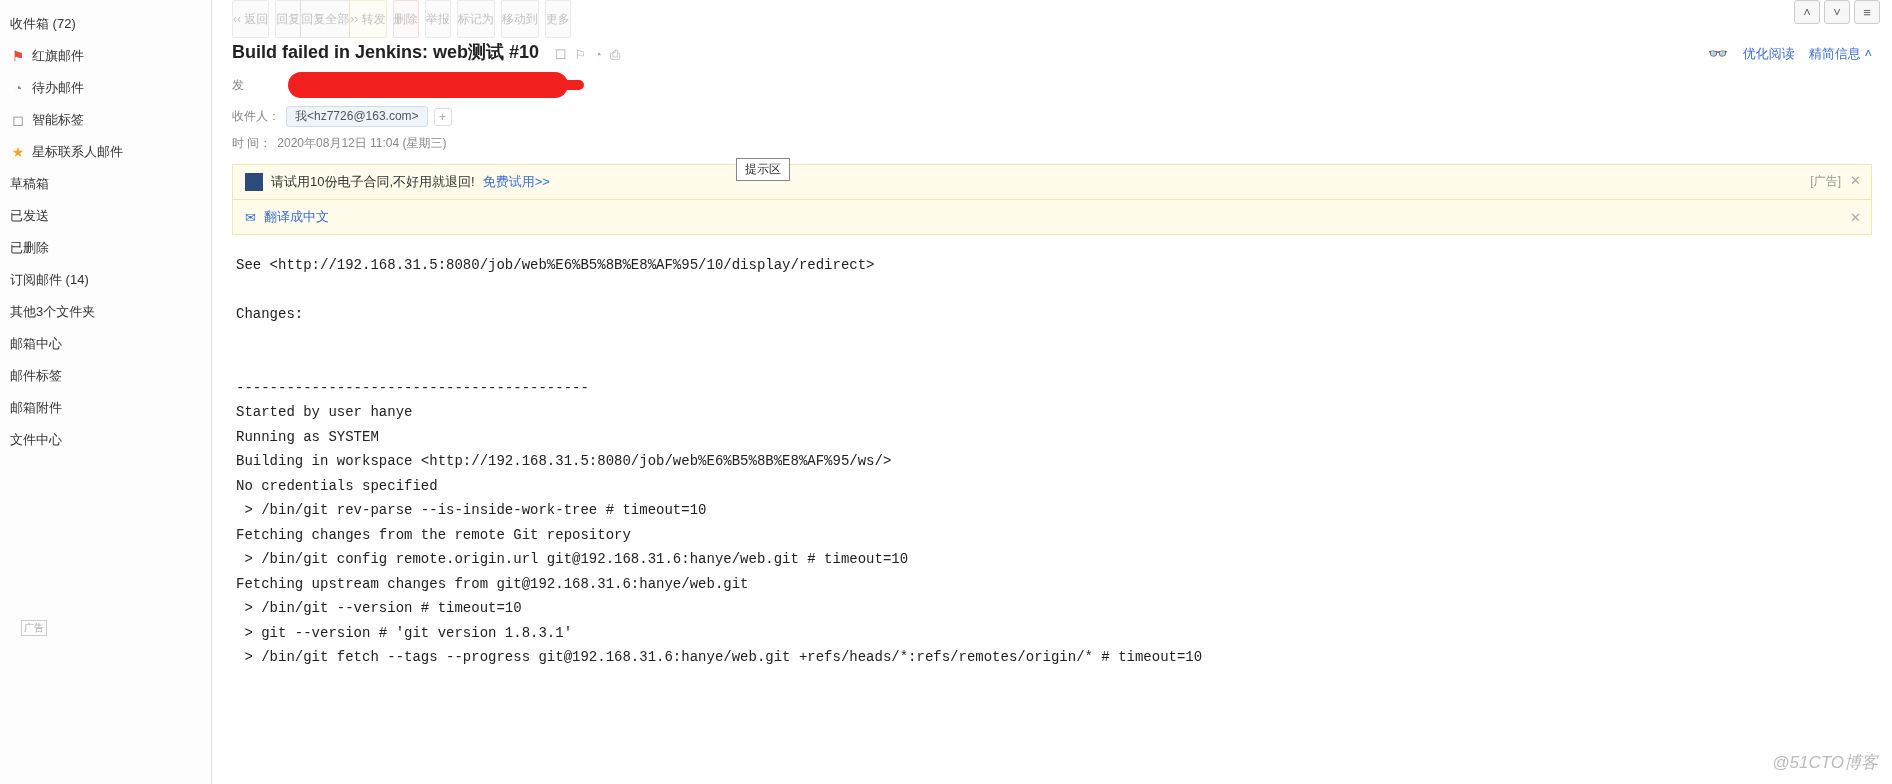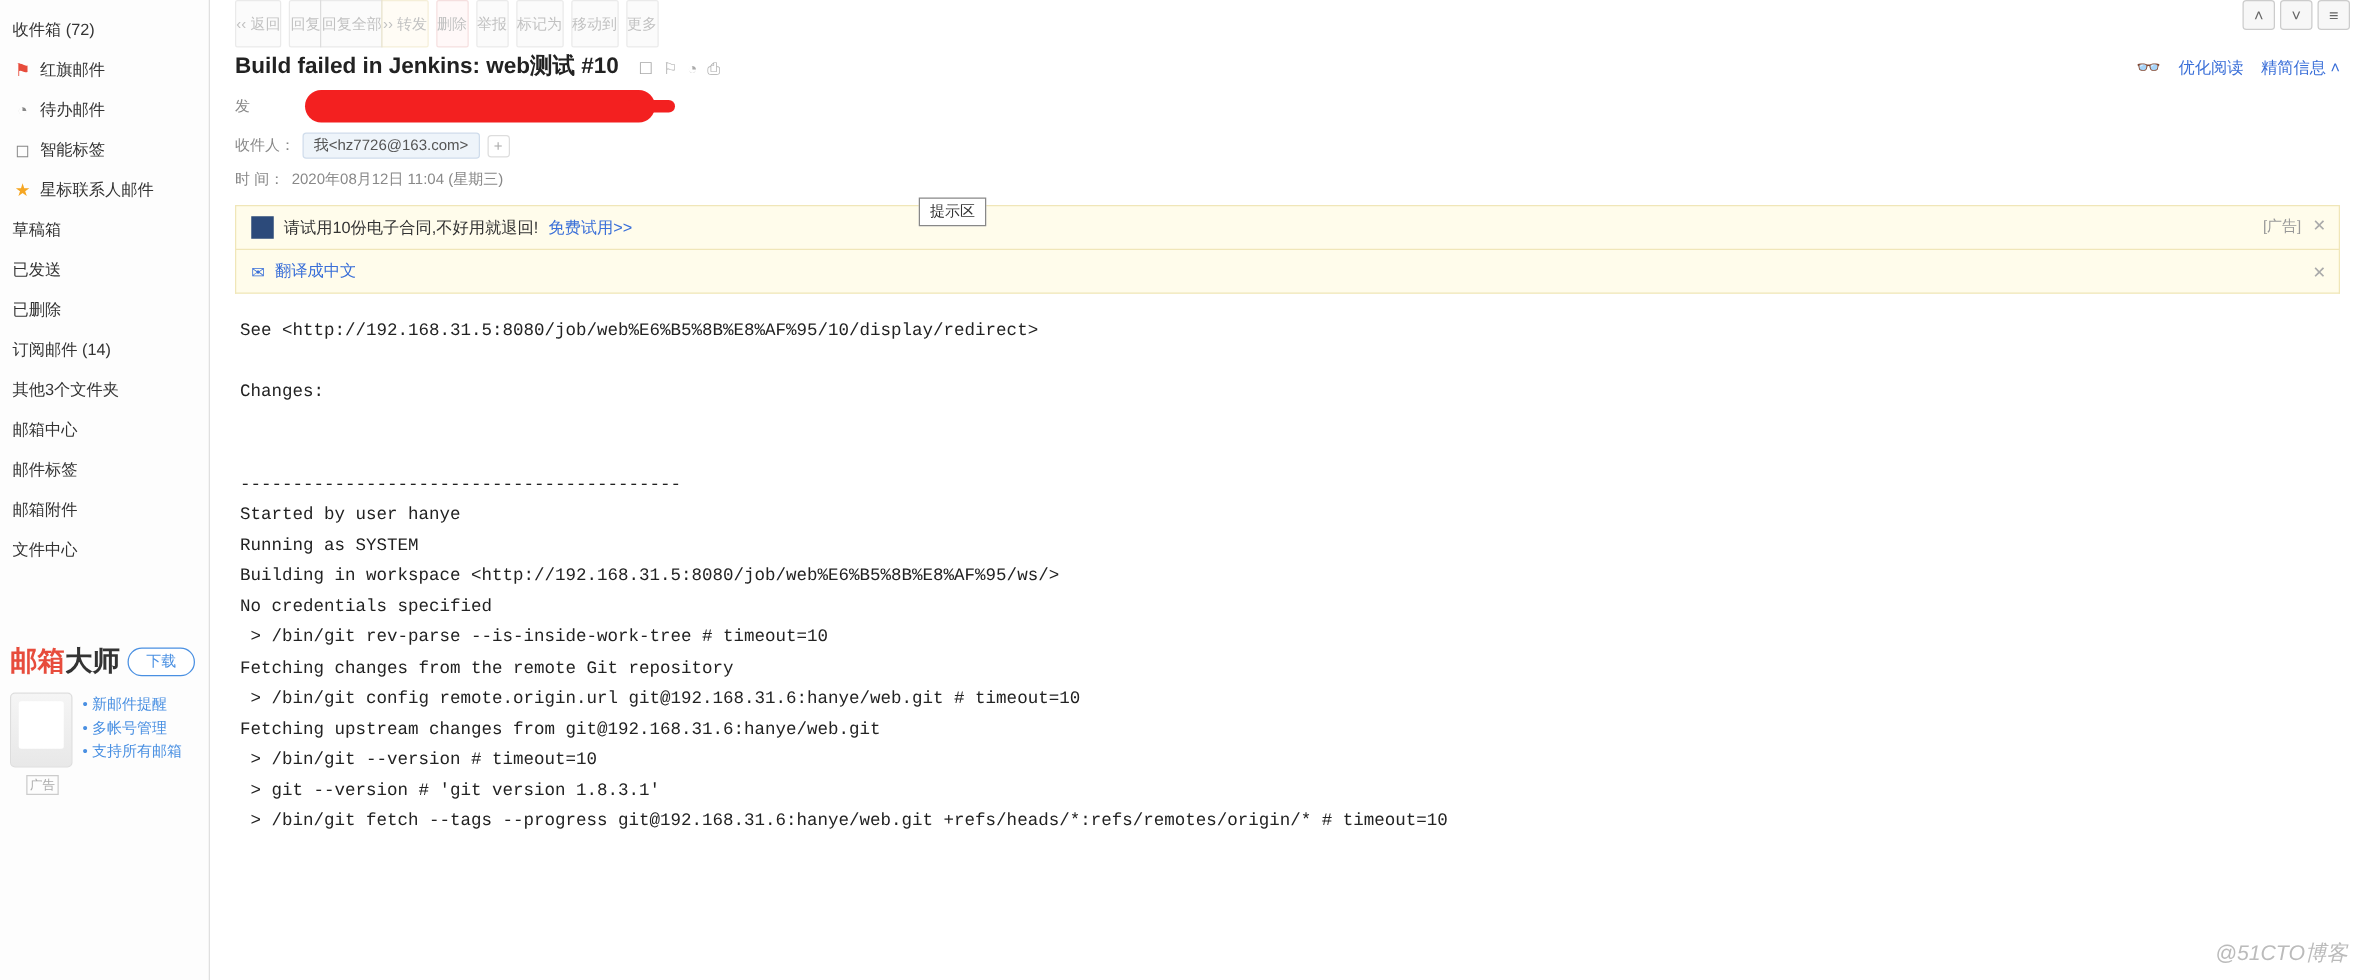--- a/index.html
+++ b/index.html
@@ -1,18 +1,18 @@
 <!DOCTYPE html>
 <html><head>
 <meta charset="utf-8">
 <style>
 * { box-sizing: border-box; margin: 0; padding: 0; }
 body { font-family: "Microsoft YaHei", Arial, sans-serif; font-size: 13px; color: #333; background: #fff; width: 1892px; height: 784px; overflow: hidden; position: relative; }
 .container { display: flex; height: 100%; }
-.sidebar { width: 168px; background: #fdfdfd; border-right: 1px solid #e0e0e0; padding-top: 8px; position: relative; }
+.sidebar { width: 212px; background: #fdfdfd; border-right: 1px solid #e0e0e0; padding-top: 8px; position: relative; }
 .sidebar-item { padding: 7px 8px 7px 10px; cursor: pointer; display: flex; align-items: center; gap: 6px; color: #333; }
 .sidebar-icon { width: 16px; height: 16px; display: inline-flex; align-items: center; justify-content: center; font-size: 14px; }
 .red-flag { color: #e74c3c; }
 .star-icon { color: #f5a623; }
 .gray-icon { color: #888; }
 .sidebar-promo { position: absolute; bottom: 170px; left: 8px; }
 .promo-title { display: flex; align-items: center; gap: 6px; }
 .promo-logo { font-size: 22px; font-weight: bold; }
 .promo-logo .red { color: #e74c3c; }
 .download-btn { border: 1px solid #4a90e2; color: #4a90e2; border-radius: 14px; padding: 2px 14px; font-size: 12px; cursor: pointer; background: #fff; }
@@ -50,21 +50,21 @@
 .time-val { color: #888; letter-spacing: normal; }
 .banner { background: #fffceb; border: 1px solid #f0e6b8; margin: 8px 20px 0 20px; padding: 8px 12px; font-size: 13px; display: flex; align-items: flex-start; gap: 8px; position: relative; }
 .banner .icon-box { width: 18px; height: 18px; background: #2c4a7a; display: inline-block; }
 .banner a { color: #3a6fd8; text-decoration: none; }
 .banner .ad-label { position: absolute; right: 30px; color: #999; font-size: 12px; }
 .banner .close-x { position: absolute; right: 10px; color: #aaa; cursor: pointer; }
 .translate-bar { background: #fffceb; border: 1px solid #f0e6b8; border-top: none; margin: 0 20px 0 20px; padding: 8px 12px; font-size: 13px; display: flex; align-items: center; gap: 8px; position: relative; }
 .translate-bar a { color: #3a6fd8; text-decoration: none; }
 .translate-icon { color: #3a6fd8; }
 .translate-bar .close-x { position: absolute; right: 10px; color: #aaa; cursor: pointer; }
-.hint-box { position: absolute; left: 567px; top: 158px; background: #fff; border: 1px solid #888; padding: 2px 8px; font-size: 12px; z-index: 10; }
+.hint-box { position: absolute; left: 524px; top: 158px; background: #fff; border: 1px solid #888; padding: 2px 8px; font-size: 12px; z-index: 10; }
 .mail-body { padding: 18px 24px; font-family: "NSimSun","SimSun","Courier New",monospace; font-size: 14px; line-height: 1.75; color: #222; white-space: pre; }
 .watermark { position: absolute; right: 14px; bottom: 10px; color: #bbb; font-size: 17px; font-style: italic; }
 </style>
 </head>
 <body>
 
 <div class="container">
   <div class="sidebar">
     <div class="sidebar-item">
         <span>收件箱 (72)</span>
@@ -106,34 +106,20 @@
     <div class="sidebar-item">
         <span>邮件标签</span>
       </div>
     <div class="sidebar-item">
         <span>邮箱附件</span>
       </div>
     <div class="sidebar-item">
         <span>文件中心</span>
       </div>
 
-    <div class="sidebar-promo">
-      <div class="promo-title">
-        <span class="promo-logo"><span class="red">邮箱</span><span>大师</span></span>
-        <span class="download-btn">下载</span>
-      </div>
-      <div class="promo-features">
-        <div class="phone-img"></div>
-        <ul class="promo-list">
-          <li>新邮件提醒</li>
-          <li>多帐号管理</li>
-          <li>支持所有邮箱</li>
-        </ul>
-      </div>
-    </div>
     <div class="ad-tag">广告</div>
   </div>
 
   <div class="main">
     <div class="toolbar">
       <button class="tb-btn">‹‹ 返回</button>
       <div class="tb-group">
         <button class="tb-btn">回复</button>
         <button class="tb-btn">回复全部</button>
         <button class="tb-btn yel">›› 转发</button>

